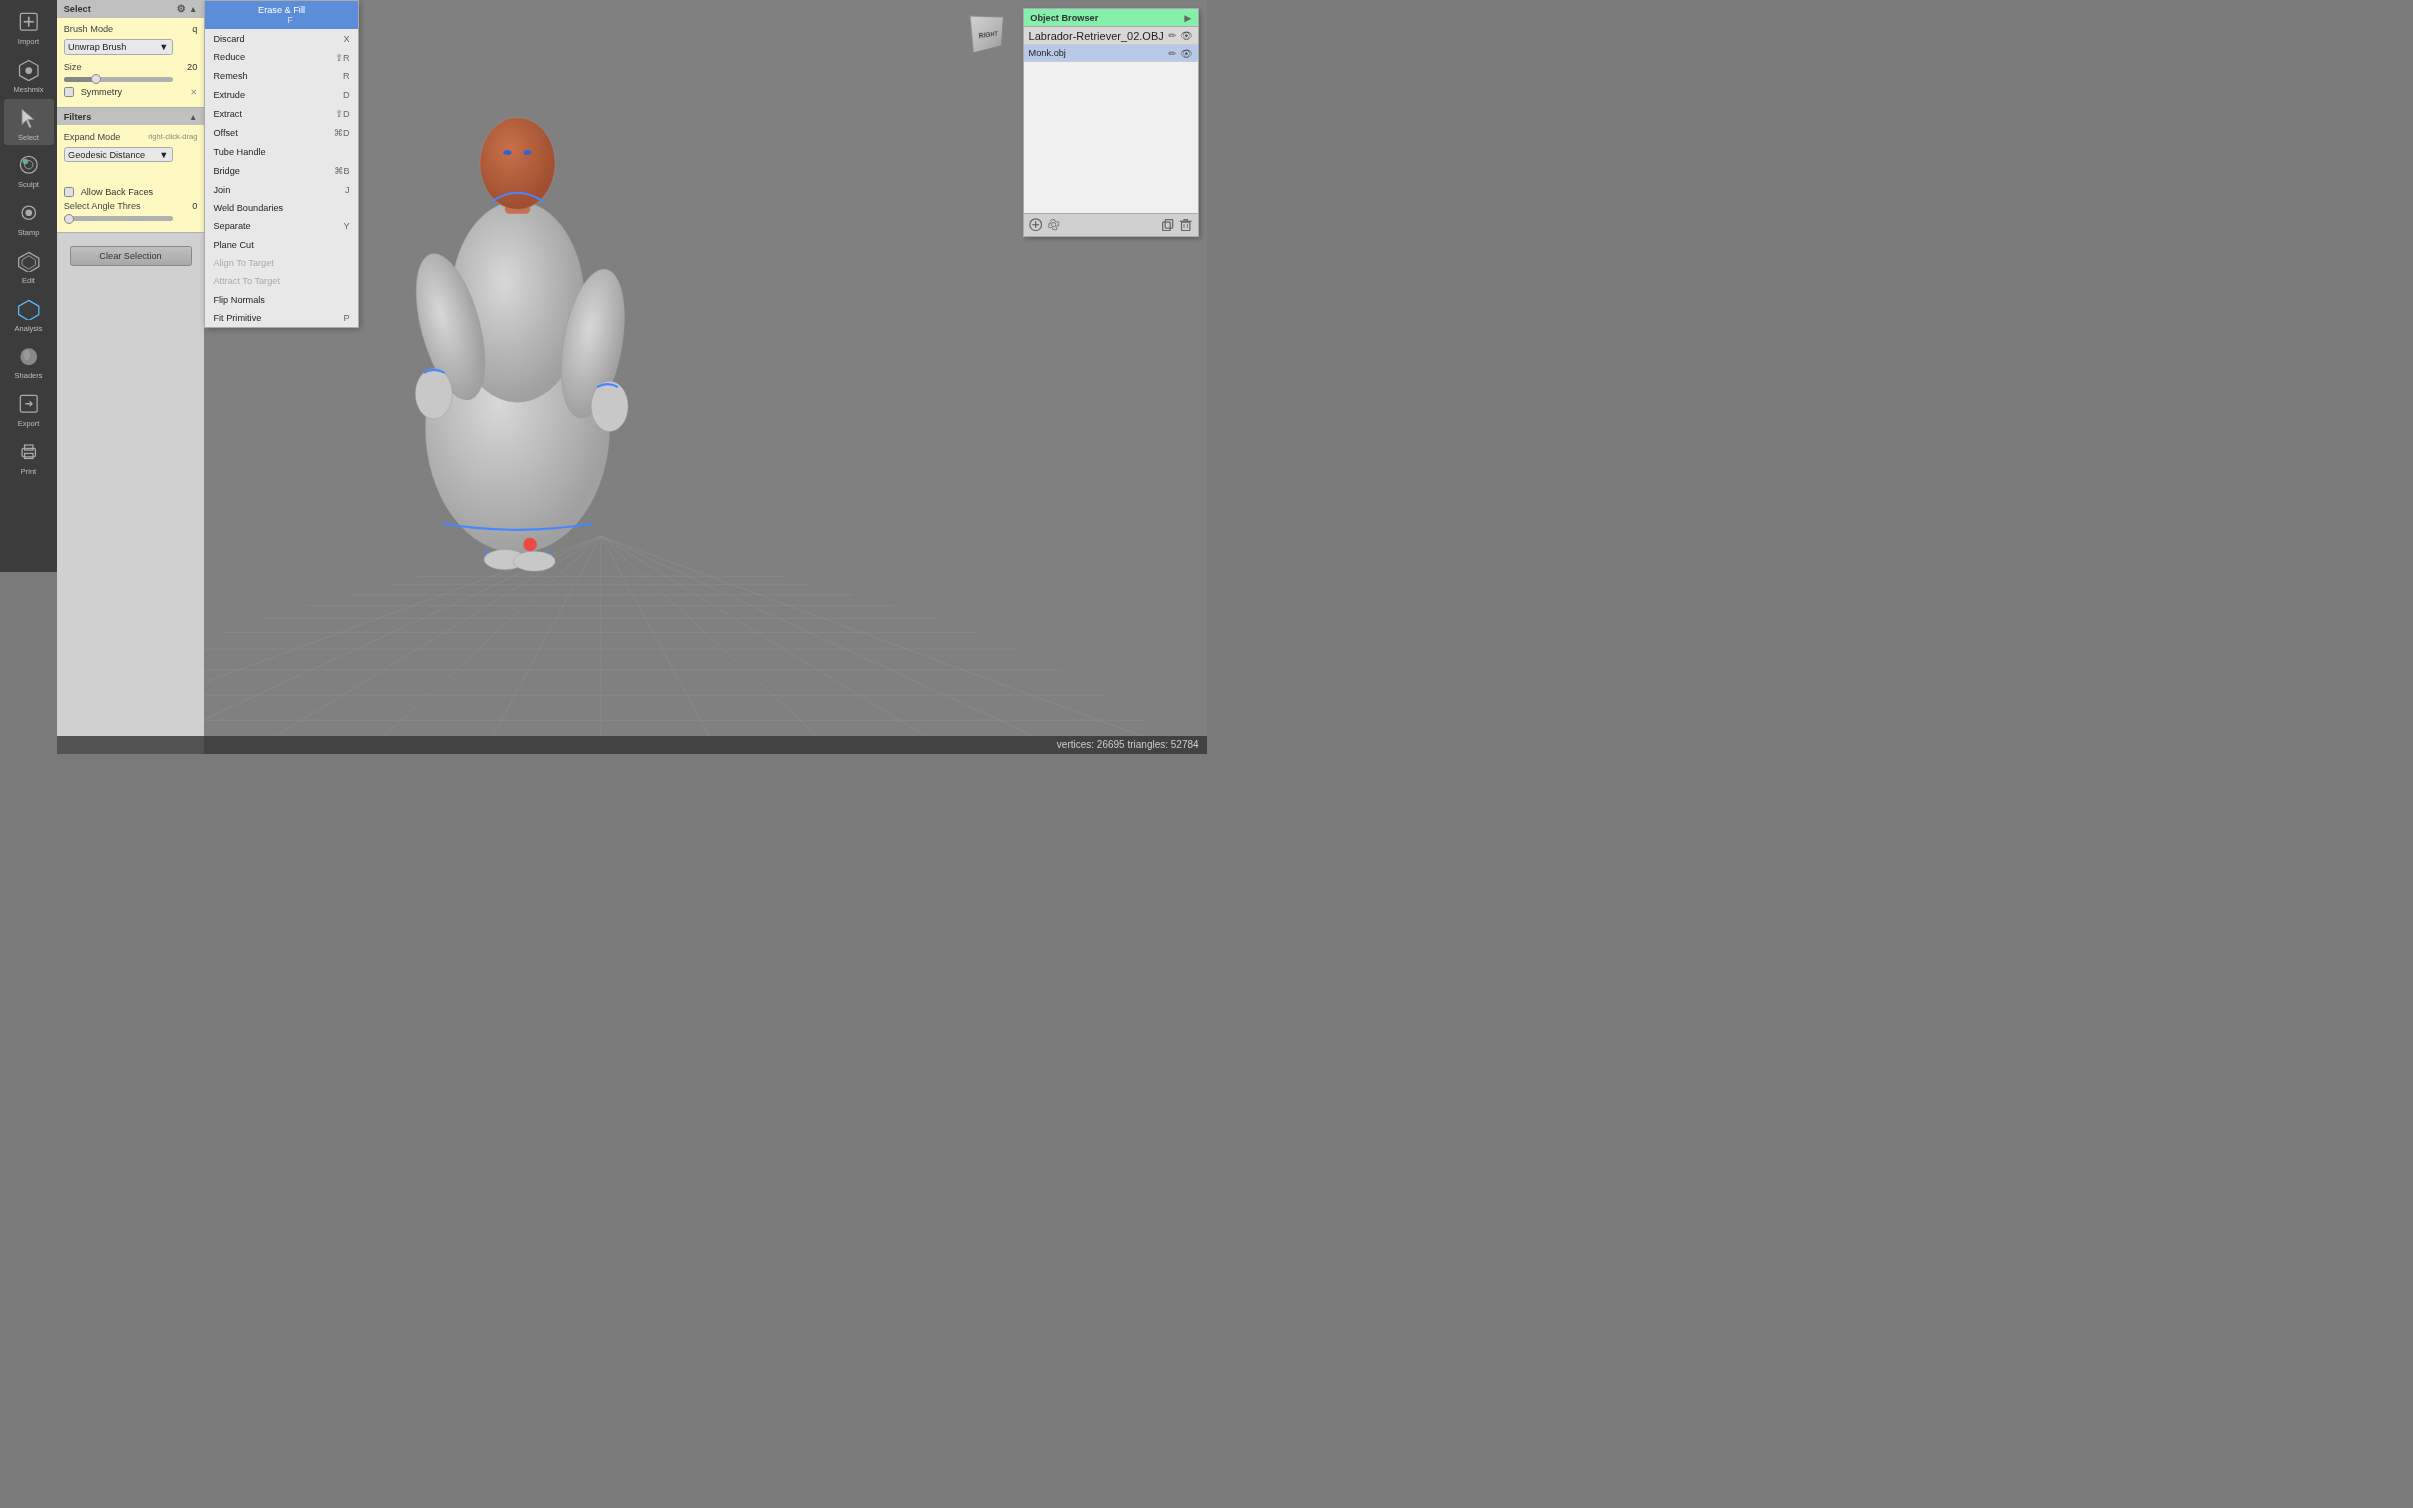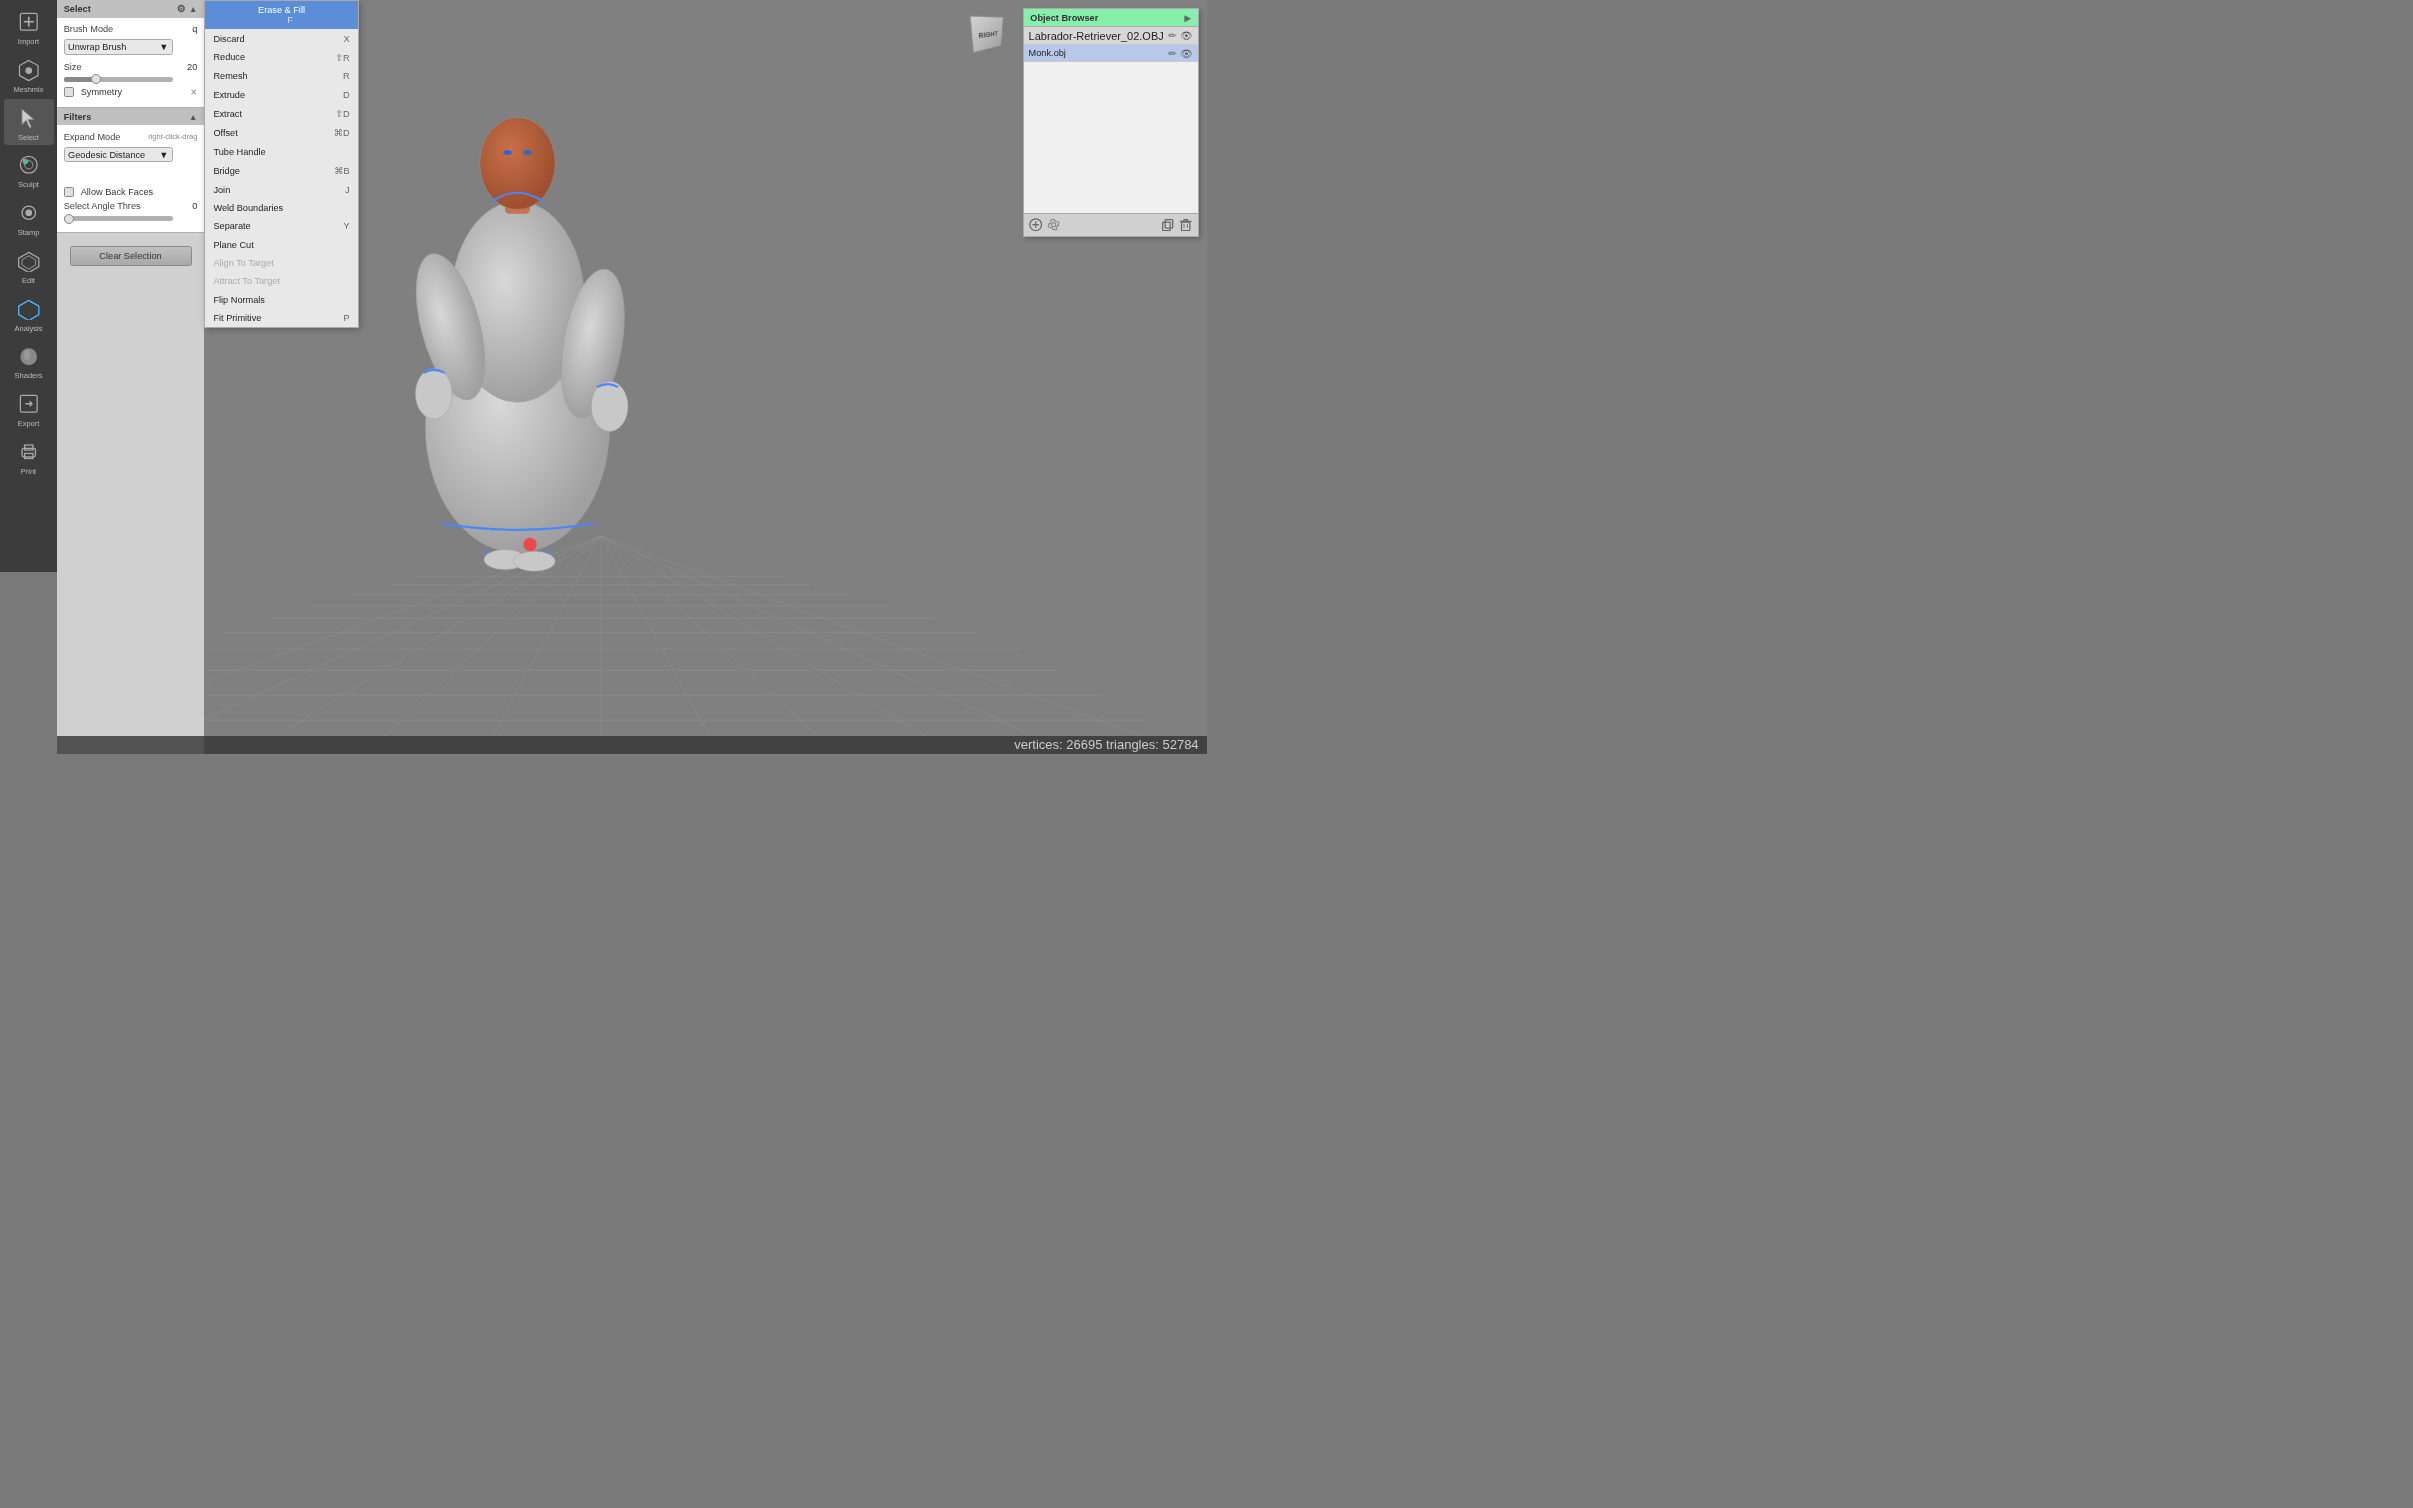--- a/index.html
+++ b/index.html
@@ -93,21 +93,21 @@
     }
 
     .section-icon {
       font-size: 10px;
       color: #555;
       cursor: pointer;
     }
 
     .panel-content {
       padding: 6.7px;
-      background: #ffffff;
+      background: #fef9c3;
     }
 
     .field-row {
       display: flex;
       align-items: center;
       justify-content: space-between;
       margin-bottom: 5px;
       font-size: 9.2px;
       color: #333;
     }
@@ -298,21 +298,21 @@
       background: rgba(50,50,50,0.8);
       display: flex;
       align-items: center;
       justify-content: flex-end;
       padding: 0 8.4px;
       z-index: 20;
     }
 
     .status-text {
       color: #ccc;
-      font-size: 13px;
+      font-size: 10px;
     }
 
     
     #nav-cube {
       position: absolute;
       top: 8.4px;
       right: 193px;
       width: 50px;
       height: 50px;
       z-index: 25;

